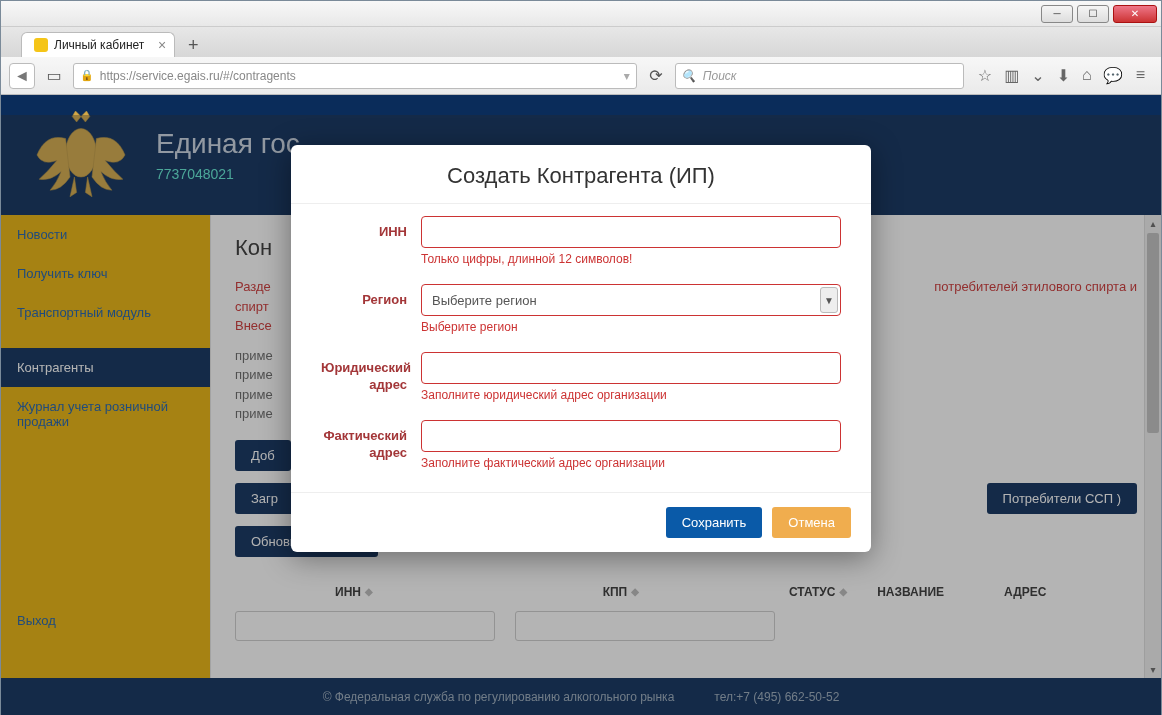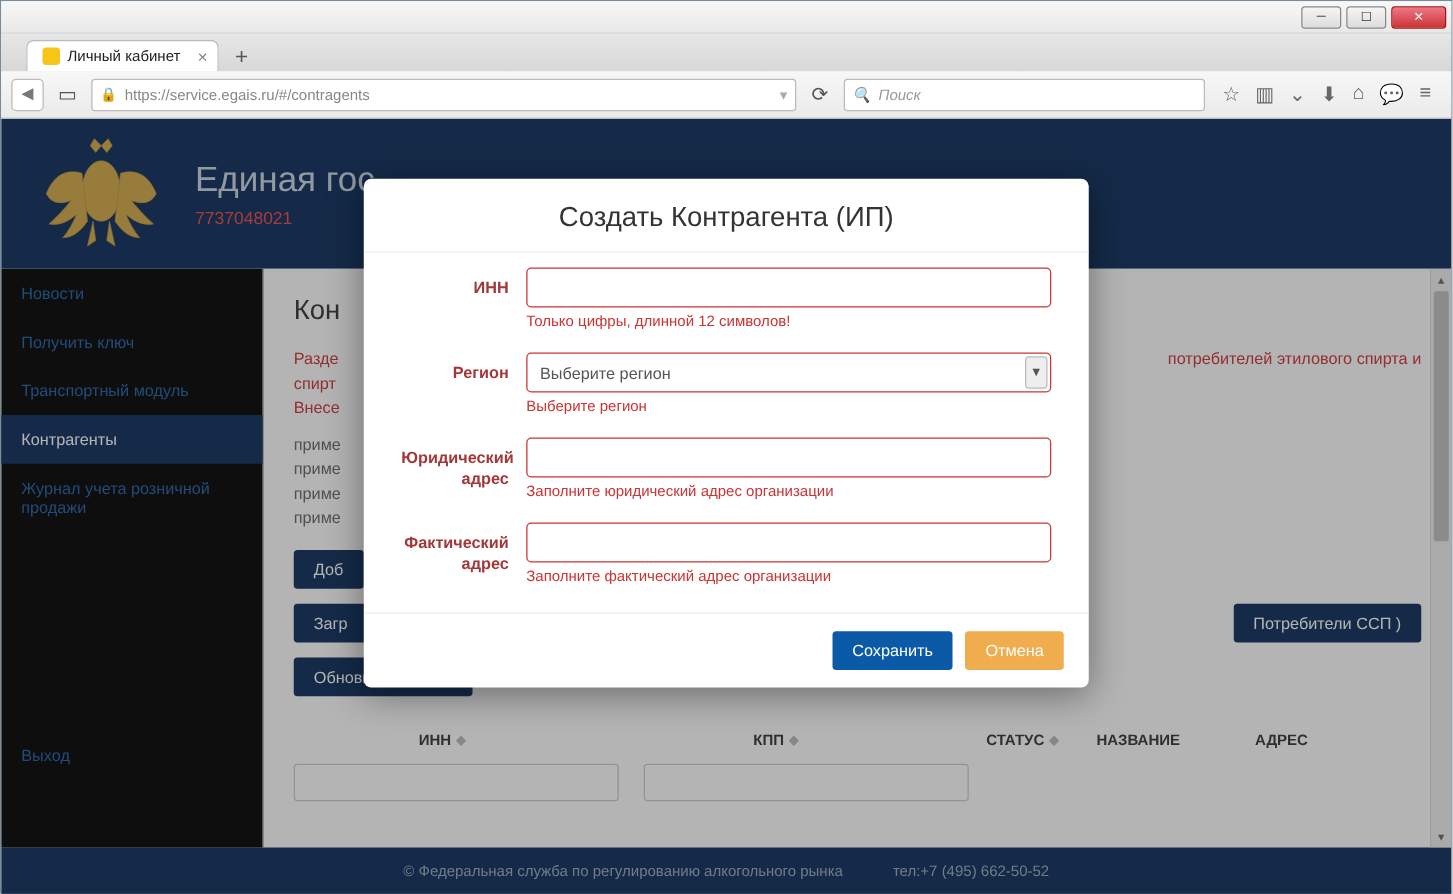--- a/index.html
+++ b/index.html
@@ -23,46 +23,46 @@
 .searchbar { flex:1; height:26px; border:1px solid #bbb; border-radius:3px; background:#fff; display:flex; align-items:center; padding:0 6px; gap:6px; font-size:12px; color:#999; font-style:italic;}
 .tb-icons { display:flex; gap:12px; color:#666; font-size:16px; padding:0 8px;}
 
 
 .page { position:relative; height: calc(715px - 26px - 30px - 38px); overflow:hidden; }
 .page-header { height:120px; background:#0a2c5a; display:flex; align-items:center; padding-left:25px; gap:20px;}
 .eagle { width:110px; height:110px; position:relative;}
 .eagle svg { width:100%; height:100%;}
 .header-text { color:#cbd6e3;}
 .header-text h1 { font-weight:400; font-size:28px; margin-bottom:6px;}
-.header-text .sub { font-size:14px; color:#ef4444;}
+.header-text .sub { font-size:14px; color:#5eead4;}
 .page-body { display:flex; height: calc(100% - 120px - 38px); background:#fff;}
-.sidebar { width:210px; background:#000000; border-right:1px solid #e5e5e5;}
+.sidebar { width:210px; background:#eab308; border-right:1px solid #e5e5e5;}
 .sidebar a { display:block; padding:12px 16px; font-size:13px; color:#1d5fa9; text-decoration:none;}
-.sidebar a.active { background:#0a2c5a; color:#fff;}
+.sidebar a.active { background:#0a2c5a; color:#fff;margin-top:16px;}
 .sidebar .spacer { height:160px;}
 .main { flex:1; padding:20px 24px; position:relative; overflow:auto; }
 .main h2 { font-size:22px; font-weight:400; color:#333; margin-bottom:16px;}
 .red-note { color:#c33; font-size:13px; line-height:1.5; margin-bottom:10px;}
 .gray-note { color:#666; font-size:13px; line-height:1.5; margin-bottom:16px;}
 .btn-row { display:flex; gap:10px; margin-bottom:12px;}
 .btn-dark { background:#0a2c5a; color:#fff; padding:8px 16px; border:none; border-radius:3px; font-size:13px;}
 .table-head { display:flex; gap:30px; padding:16px 0 12px; font-size:12px; font-weight:bold; color:#333;}
 .table-head span { display:flex; align-items:center; gap:4px;}
 .sortarr { color:#bbb; font-size:10px;}
 .filter-row { display:flex; gap:20px;}
 .filter-row input { border:1px solid #ccc; border-radius:3px; height:30px; padding:0 8px;}
 .page-footer { height:38px; background:#0a2c5a; color:#9ab; font-size:12px; display:flex; align-items:center; justify-content:center; gap:40px;}
 .scrollbar-v { position:absolute; right:0; top:0; bottom:0; width:17px; background:#f0f0f0; border-left:1px solid #ddd;}
 .scrollbar-v .thumb { position:absolute; top:18px; left:2px; right:2px; height:200px; background:#c1c1c1; border-radius:2px;}
 .scrollbar-v .arr { position:absolute; left:0; right:0; height:17px; display:flex; align-items:center; justify-content:center; color:#666; font-size:10px;}
 .scrollbar-v .arr.up { top:0;}
 .scrollbar-v .arr.down { bottom:0;}
 
 
-.overlay { position:absolute; inset:0; background:rgba(40,40,40,0.35); display:flex; align-items:flex-start; justify-content:center; padding-top:48px;}
+.overlay { position:absolute; inset:0; background:rgba(40,40,40,0.35); display:flex; align-items:flex-start; justify-content:center; padding-top:30px;margin-top:20px;}
 .modal { width:580px; background:#fff; border-radius:6px; box-shadow:0 6px 30px rgba(0,0,0,0.4); overflow:hidden;}
 .modal-title { text-align:center; font-size:22px; color:#333; padding:18px 20px 14px; font-weight:400;}
 .modal-body { padding:12px 30px 4px; border-top:1px solid #eee;}
 .form-row { display:flex; align-items:flex-start; margin-bottom:18px;}
 .form-label { width:100px; text-align:right; color:#a33638; font-size:13px; font-weight:bold; padding-right:14px; padding-top:8px; line-height:1.3;}
 .form-field { flex:1;}
 .form-input { width:100%; height:32px; border:1px solid #c33; border-radius:4px; padding:0 10px; font-size:13px;}
 .form-select { width:100%; height:32px; border:1px solid #c33; border-radius:4px; display:flex; align-items:center; justify-content:space-between; padding:0 2px 0 10px; font-size:13px; color:#555;}
 .form-select .caret { width:18px; height:26px; background:#eee; border:1px solid #bbb; border-radius:3px; display:flex; align-items:center; justify-content:center; font-size:10px;}
 .form-error { color:#c33; font-size:12px; margin-top:4px;}

